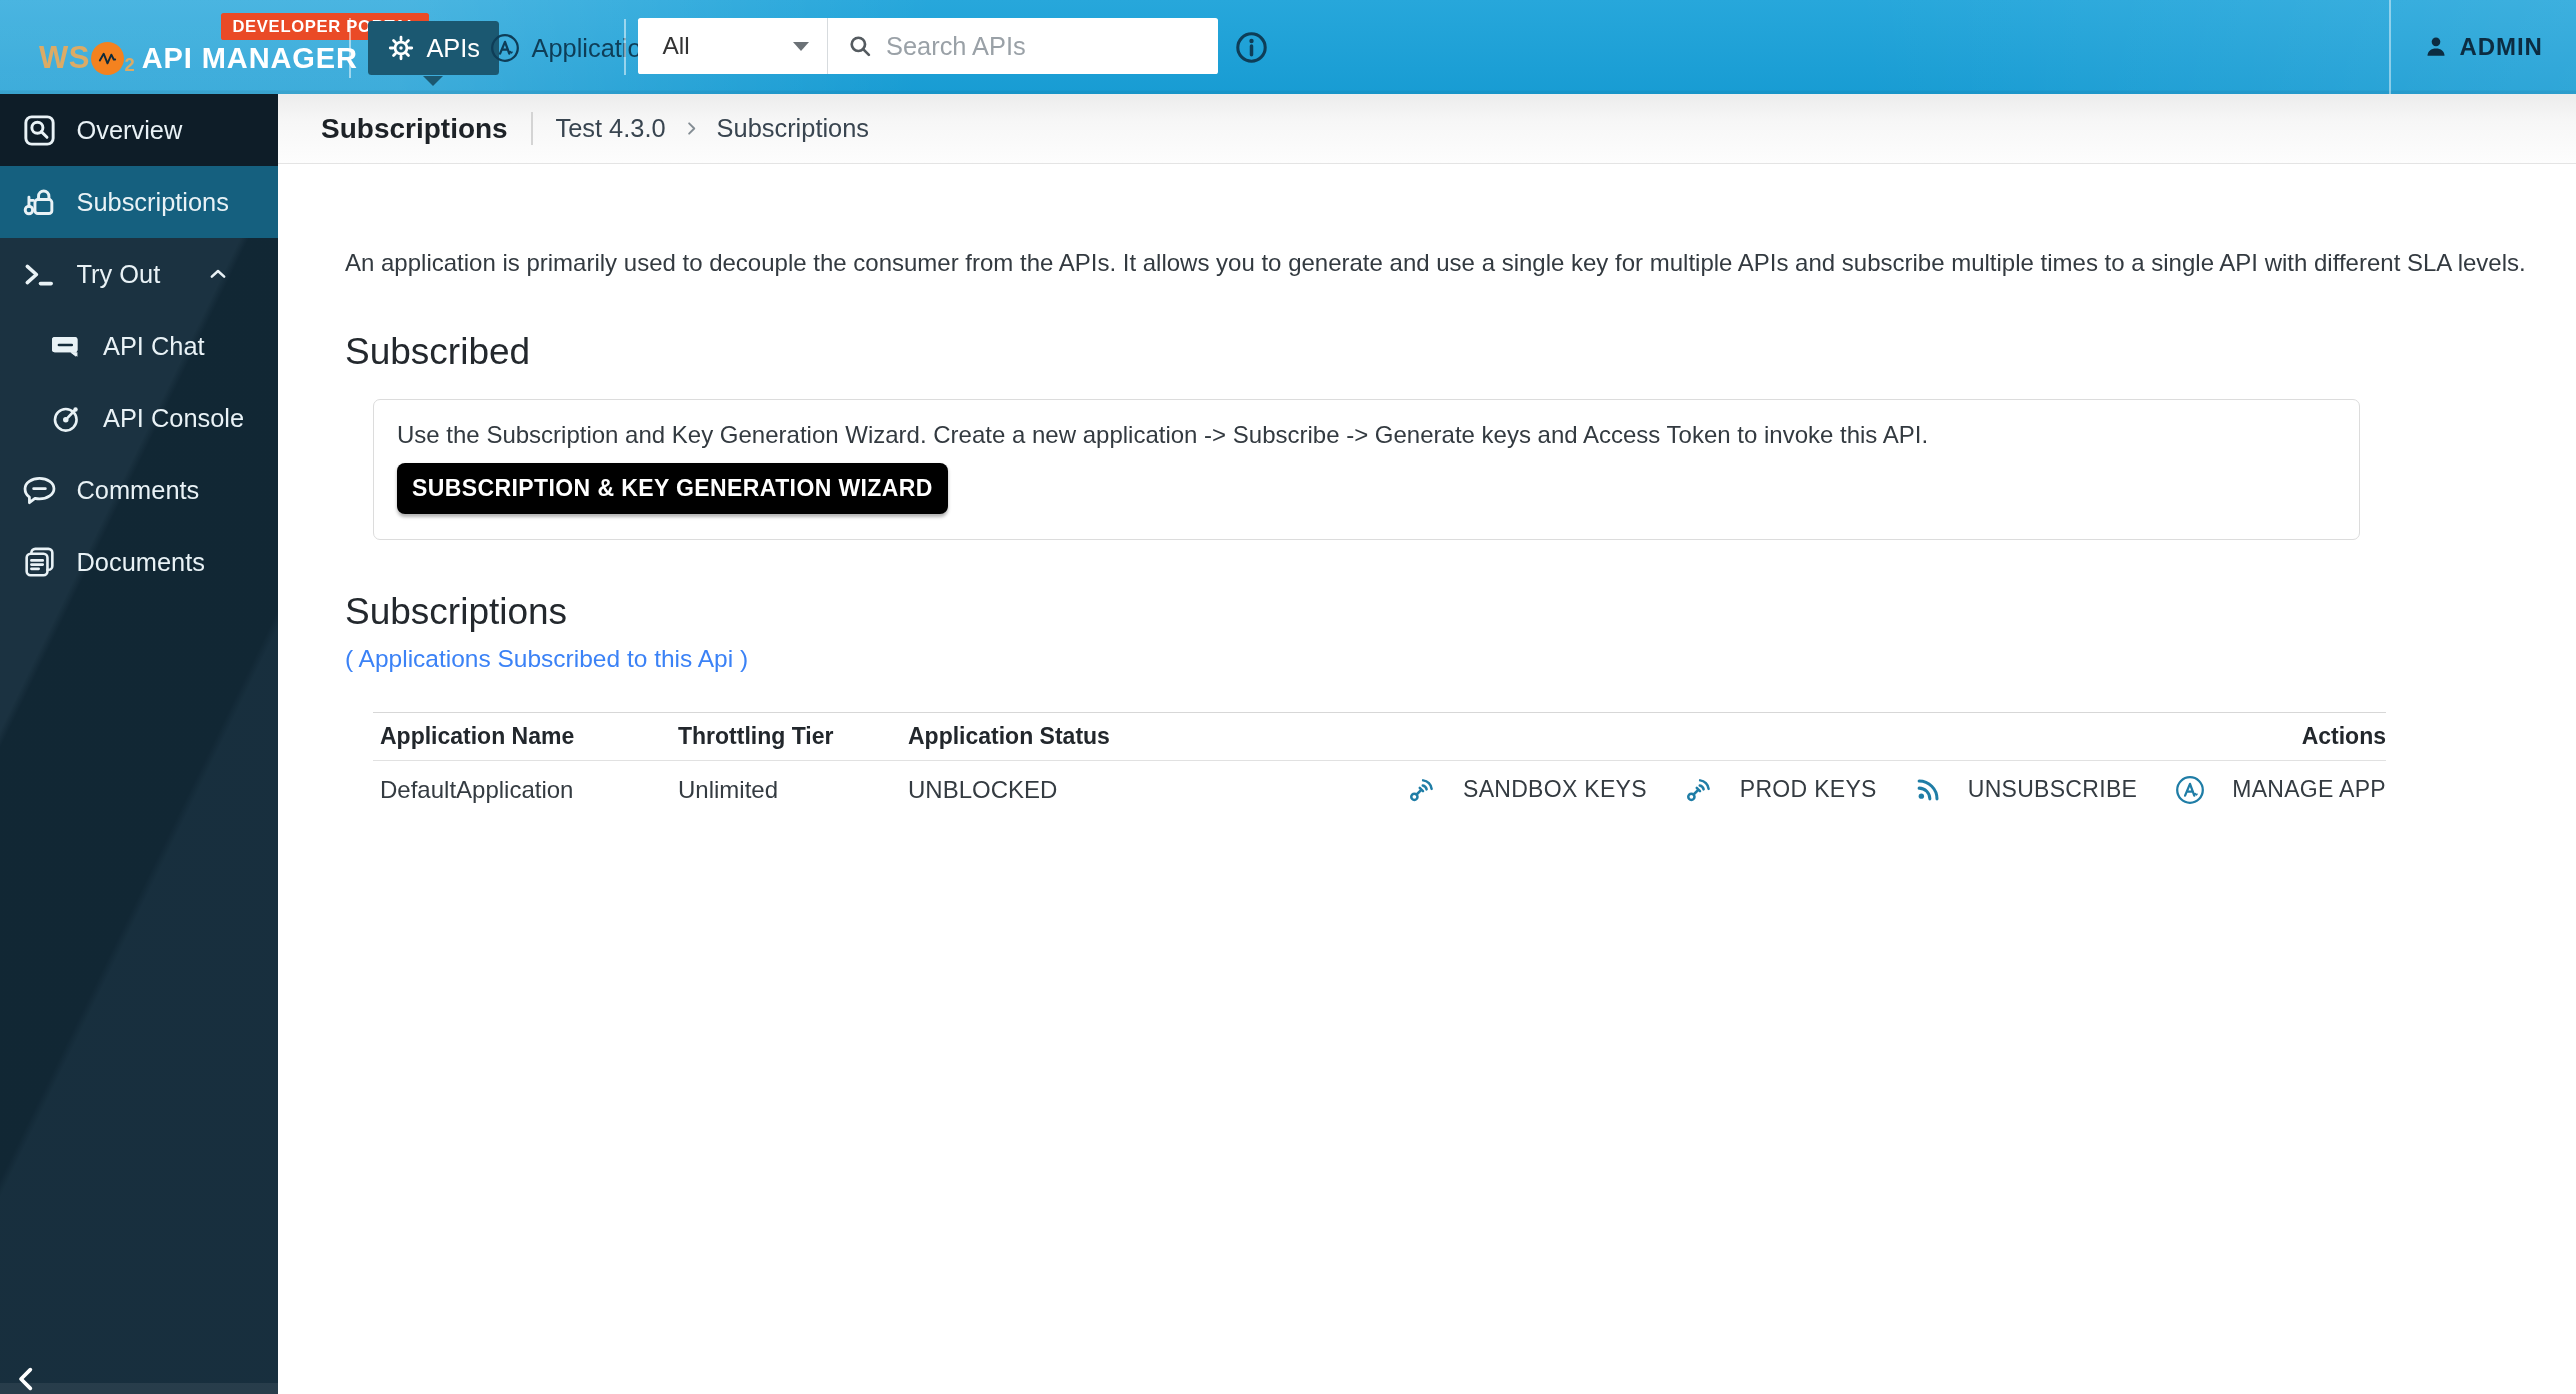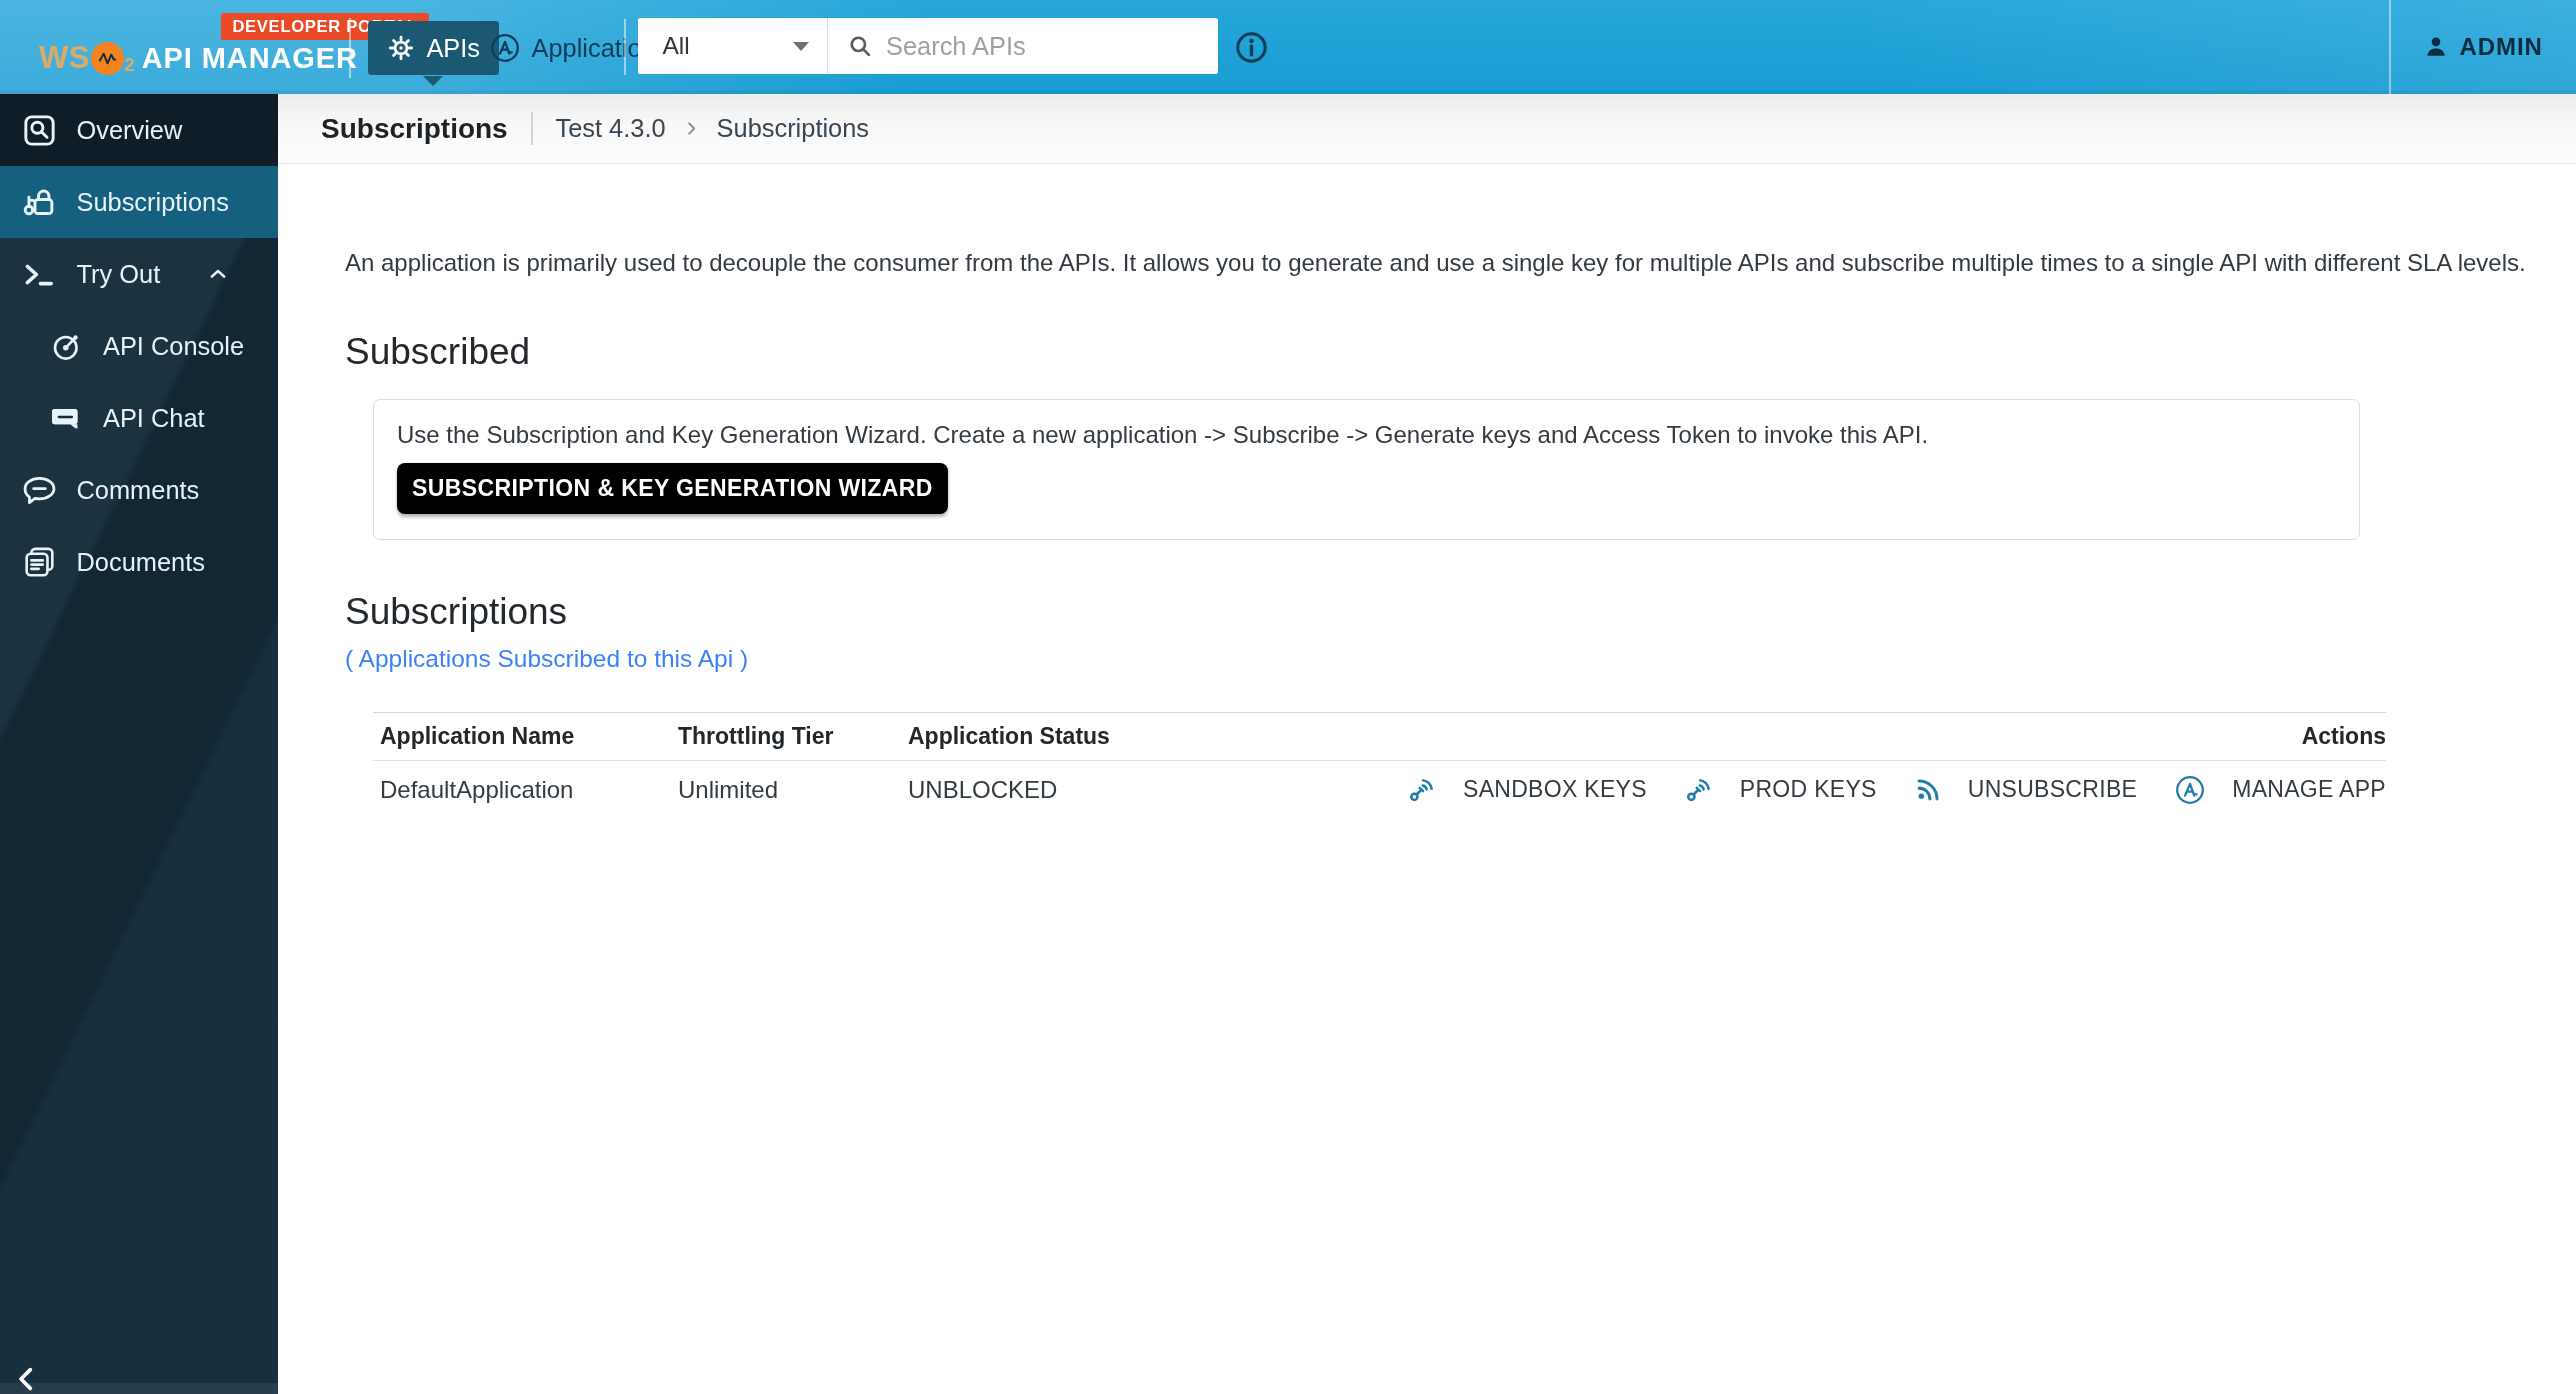--- a/index.html
+++ b/index.html
@@ -230,40 +230,40 @@
       <span class="label">Try Out</span>
       <span class="chev icon">
         <svg viewBox="0 0 24 24" fill="none" stroke="currentColor" stroke-width="2.3" stroke-linecap="round" stroke-linejoin="round">
           <path d="M6.3 14.4 12 9.2l5.7 5.2"></path>
         </svg>
       </span>
     </div>
 
     <div class="side-item sub">
       <span class="icon">
+        <svg viewBox="0 0 24 24">
+          <path d="M4 5.5h13.6a1.9 1.9 0 0 1 1.9 1.9v6.6a1.9 1.9 0 0 1-1.9 1.9h-3.1l4 3.2v-3.2z M4 5.5a1.9 1.9 0 0 0-1.9 1.9v6.6a1.9 1.9 0 0 0 1.9 1.9h10.5" fill="currentColor"></path>
+          <rect x="2.1" y="5.5" width="17.4" height="10.4" rx="1.9" fill="currentColor"></rect>
+          <path d="M14.6 15.9l4.9 3.2v-3.2z" fill="currentColor"></path>
+          <path d="M6.8 11h8.8" stroke="#132b3a" stroke-width="1.8" stroke-linecap="round"></path>
+        </svg>
+      </span>
+      <span class="label">API Chat</span>
+    </div>
+
+    <div class="side-item sub">
+      <span class="icon">
         <svg viewBox="0 0 24 24" fill="none" stroke="currentColor" stroke-width="1.8" stroke-linecap="round">
           <circle cx="11.5" cy="12.9" r="7.4"></circle>
             <circle cx="11.5" cy="12.9" r="1.9" fill="currentColor" stroke="none"></circle>
           <path d="M12.9 11.4l4.6-4.9"></path>
             <circle cx="18.2" cy="5.8" r="1.5" fill="currentColor" stroke="none"></circle>
         </svg>
       </span>
       <span class="label">API Console</span>
-    </div>
-
-    <div class="side-item sub">
-      <span class="icon">
-        <svg viewBox="0 0 24 24">
-          <path d="M4 5.5h13.6a1.9 1.9 0 0 1 1.9 1.9v6.6a1.9 1.9 0 0 1-1.9 1.9h-3.1l4 3.2v-3.2z M4 5.5a1.9 1.9 0 0 0-1.9 1.9v6.6a1.9 1.9 0 0 0 1.9 1.9h10.5" fill="currentColor"></path>
-          <rect x="2.1" y="5.5" width="17.4" height="10.4" rx="1.9" fill="currentColor"></rect>
-          <path d="M14.6 15.9l4.9 3.2v-3.2z" fill="currentColor"></path>
-          <path d="M6.8 11h8.8" stroke="#132b3a" stroke-width="1.8" stroke-linecap="round"></path>
-        </svg>
-      </span>
-      <span class="label">API Chat</span>
     </div>
 
     <div class="side-item">
       <span class="icon">
         <svg viewBox="0 0 24 24" fill="none" stroke="currentColor" stroke-width="1.7" stroke-linecap="round" stroke-linejoin="round">
           <path d="M12 4.6c4.9 0 8.9 2.8 8.9 6.3s-4 6.3-8.9 6.3c-1 0-1.9-.1-2.8-.3l-3.4 2.6v-3.4c-1.7-1.2-2.7-2.9-2.7-5.2 0-3.5 4-6.3 8.9-6.3z"></path>
           <path d="M8.4 10.9h7.2"></path>
         </svg>
       </span>
       <span class="label">Comments</span>

